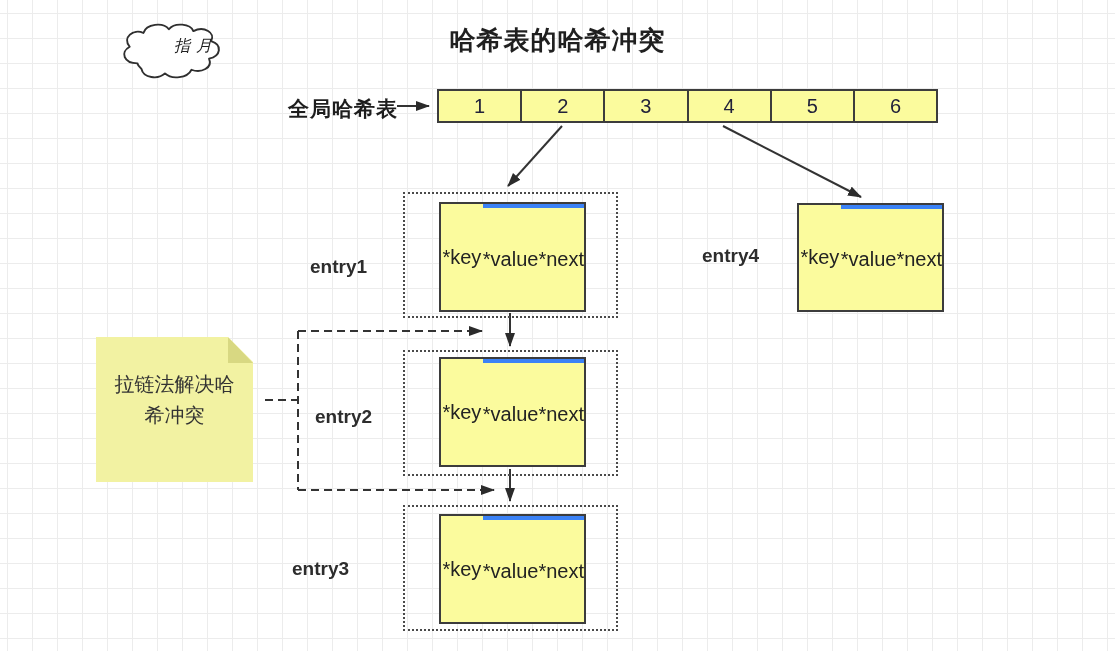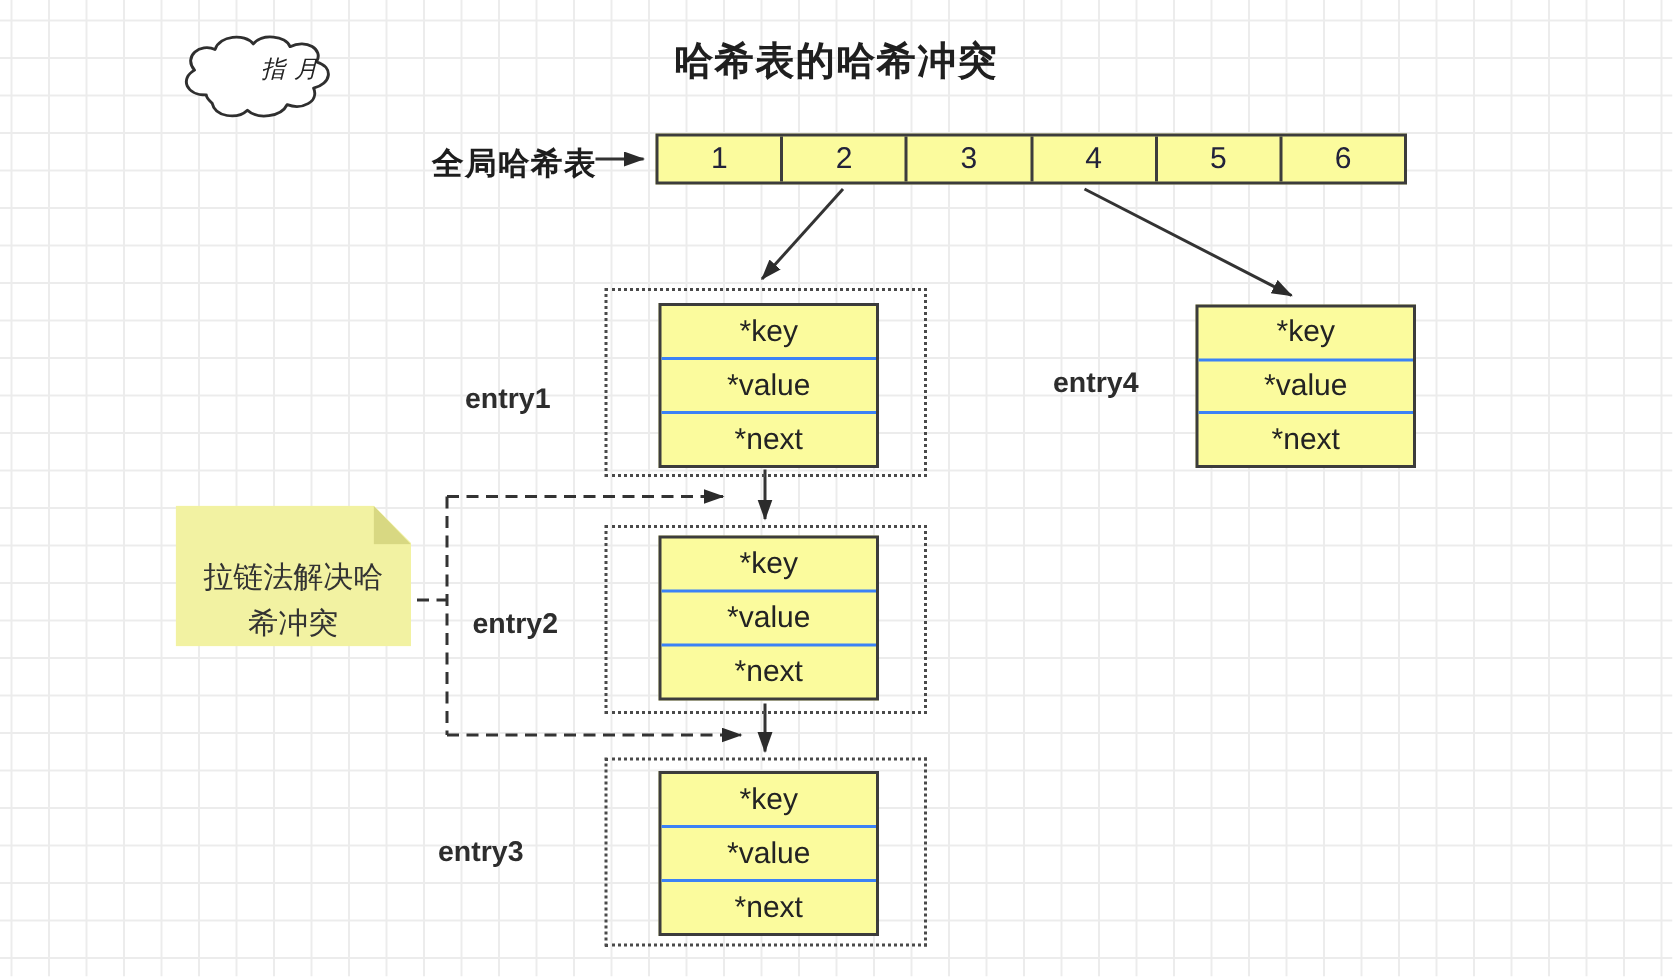--- a/index.html
+++ b/index.html
@@ -42,37 +42,38 @@
   }
   .hcell:first-child { border-left:none; }
 
   .dotted-box {
     box-sizing:border-box;
     border:2px dotted #4a4a4a;
     background:transparent;
   }
 
   .stack {
-    display:flex; flex-direction:column; box-sizing:border-box;
+    display:flex; box-sizing:border-box;
     border:2px solid #3c3c3c; background:#fbfb9d;
   }
   .stack .row {
     flex:1; display:flex; align-items:center; justify-content:center;
-    font-size:20px; color:#232323; border-top:2px solid #3b82f6;
+    font-size:20px; color:#232323; border-top:4px solid #3b82f6;
   }
   .stack .row:first-child { border-top:none; }
 
   .entry-label {
     font-size:19px; font-weight:bold; color:#2d2d2d; white-space:nowrap;
   }
 
   .note {
-    left:117px; top:337px; width:157px; height:94px;
+    left:96px; top:337px; width:157px; height:145px;
     background:#f2f2a2;
     clip-path:polygon(0 0, calc(100% - 25px) 0, 100% 25px, 100% 100%, 0 100%);
+    font-family:Liberation Mono, monospace;
   }
   .note-fold {
     position:absolute; top:0; right:0; width:25px; height:26px;
     background:#d8d882;
     clip-path:polygon(0 0, 100% 100%, 0 100%);
   }
   .note-text {
     position:absolute; left:12px; right:12px; top:33px;
     text-align:center; font-size:20px; line-height:31px; color:#333;
   }

